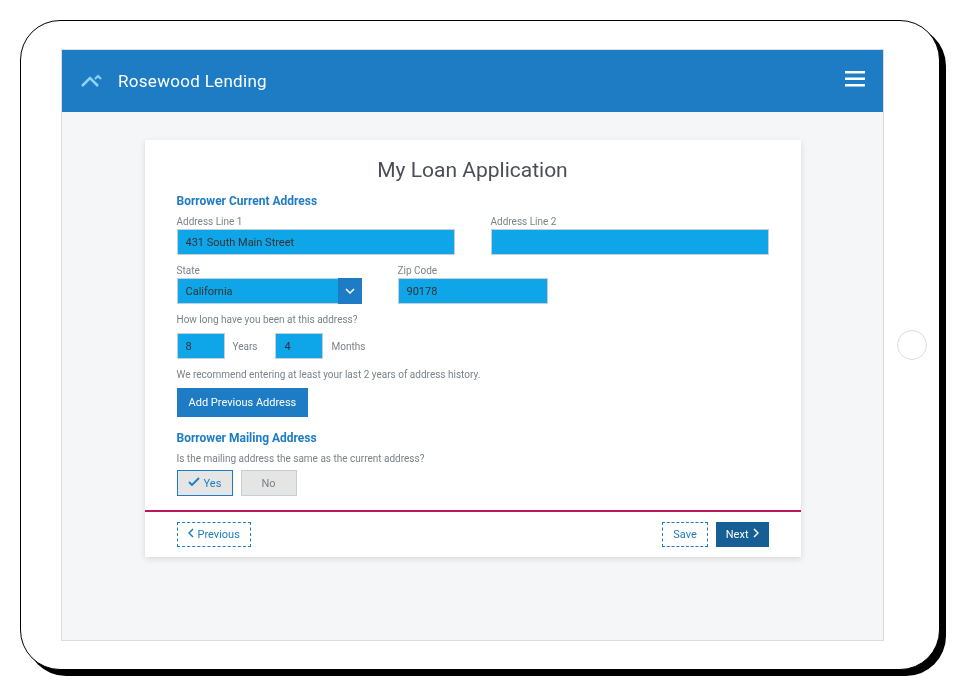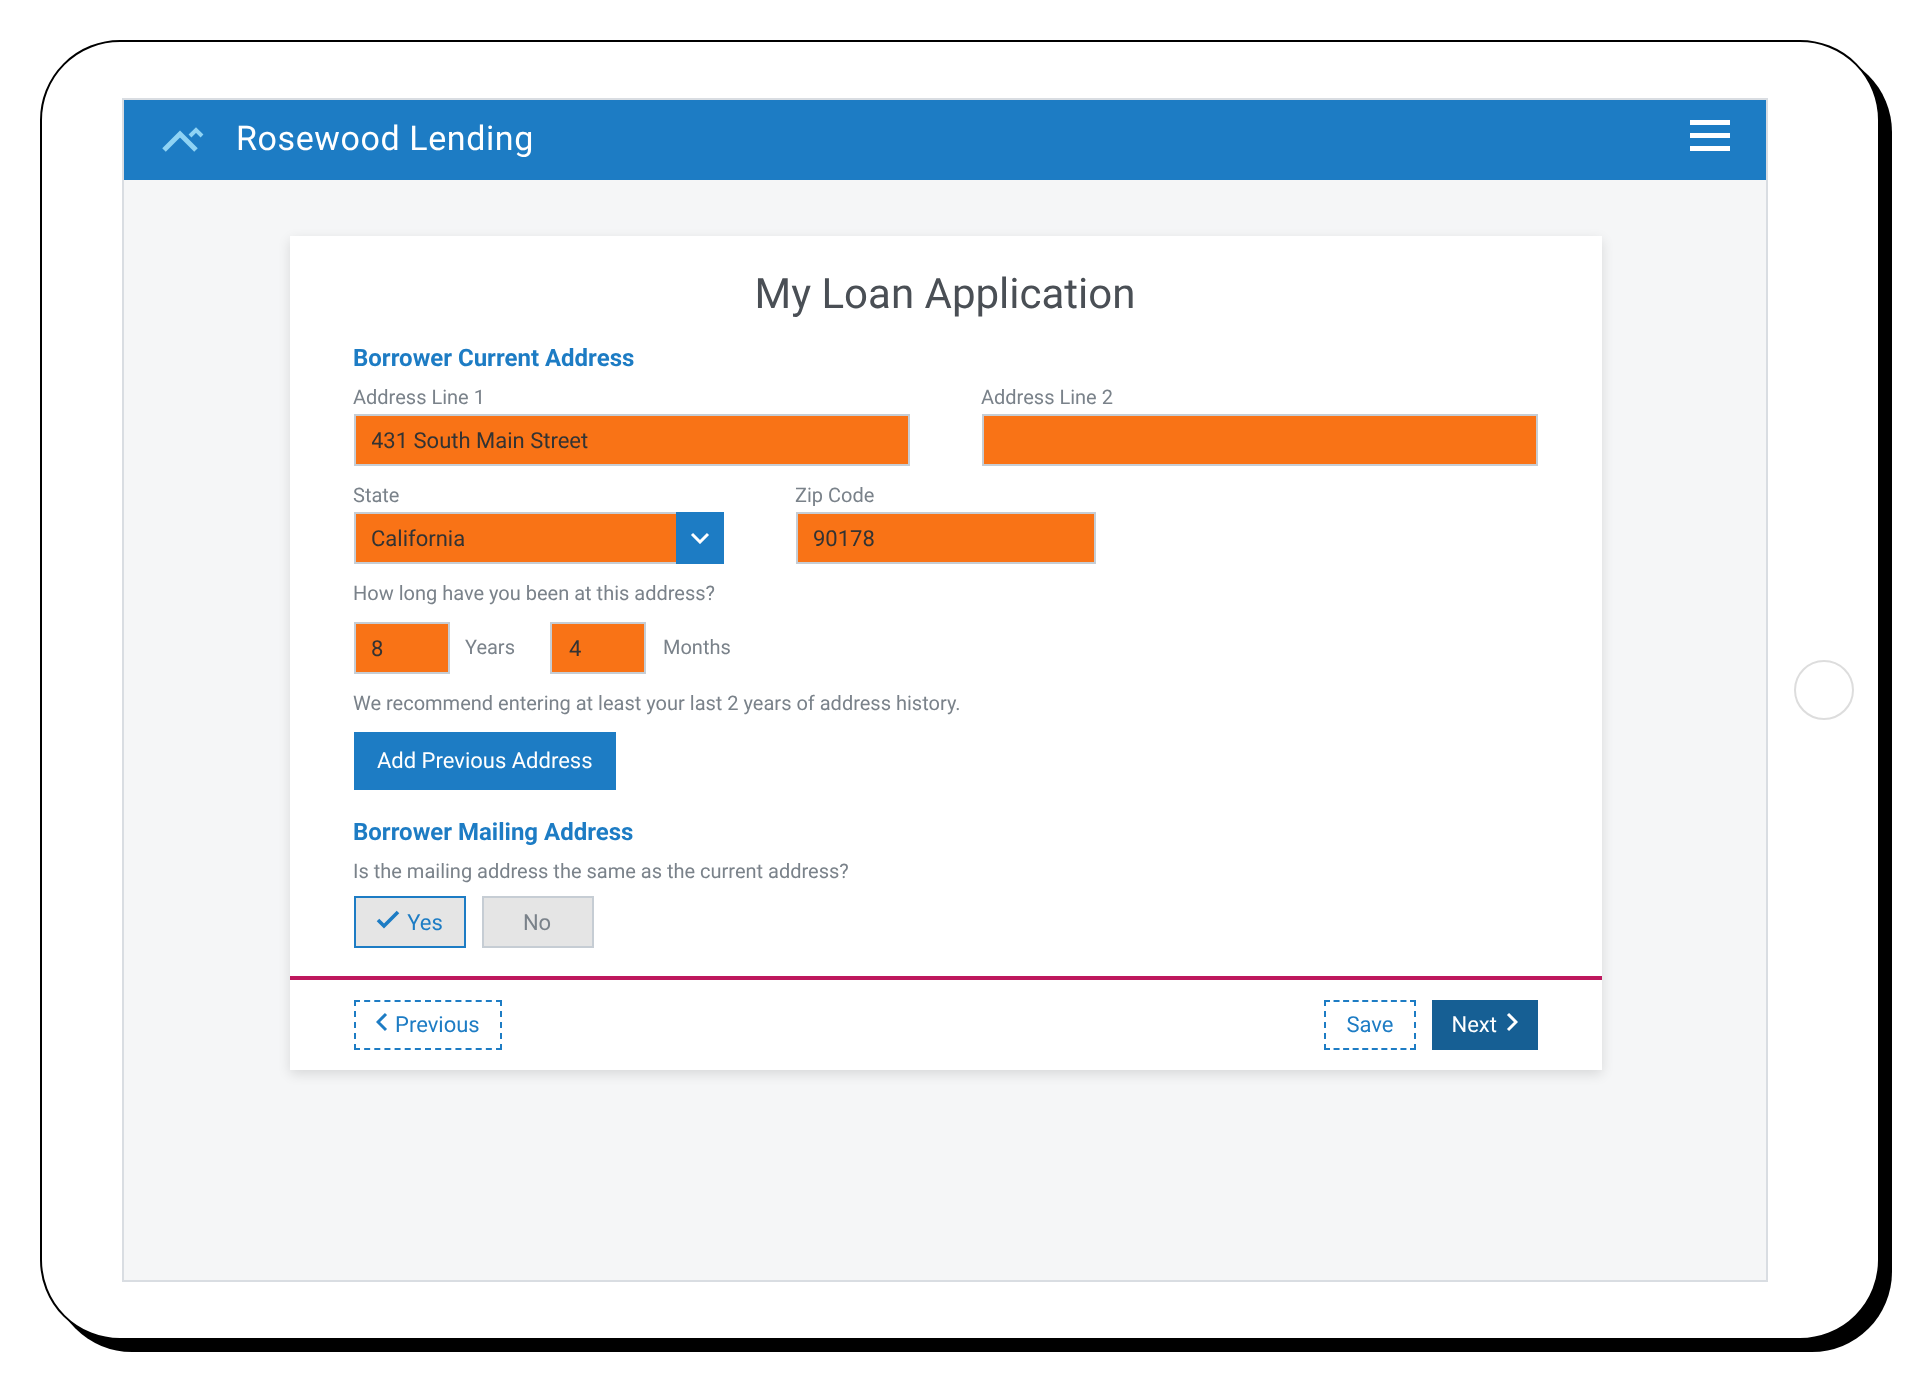--- a/index.html
+++ b/index.html
@@ -11,39 +11,39 @@
   }
   .home-button {
     position: absolute; right: 12px; top: 50%; transform: translateY(-50%);
     width: 30px; height: 30px; border: 1px solid #ddd; border-radius: 50%; background: #fff;
   }
   .screen {
     position: absolute; left: 40px; top: 28px; right: 55px; bottom: 28px;
     background: #f5f6f7; border: 1px solid #d9dde2; overflow: hidden;
   }
   .topbar {
-    height: 40px; background: #1d7cc4; color: #fff; display: flex; align-items: center;
+    height: 62px; background: #1d7cc4; color: #fff; display: flex; align-items: center;
     padding: 0 18px; justify-content: space-between;
   }
   .brand { display: flex; align-items: center; gap: 12px; }
   .brand-logo svg { display: block; }
   .brand-title { font-size: 17px; font-weight: 400; letter-spacing: .3px; }
   .hamburger { cursor: pointer; }
   .card {
     background: #fff; width: 656px; margin: 28px auto 0; box-shadow: 0 2px 6px rgba(0,0,0,.12);
   }
   .card-body { padding: 18px 32px 14px; }
   .page-title { text-align: center; font-size: 21px; color: #4a4f55; font-weight: 400; margin-bottom: 12px; }
   .section-title { color: #1d7cc4; font-size: 12px; font-weight: 700; margin: 6px 0 8px; }
   .row { display: flex; gap: 36px; margin-bottom: 10px; }
   .field { display: flex; flex-direction: column; }
   .field label { font-size: 10px; color: #7a828a; margin-bottom: 2px; }
   .input {
     height: 26px; border: 1px solid #c6cdd4; padding: 0 8px; font-size: 11px; color: #333;
-    background: #f97316;
+    background: #0ea5e9;
   }
   .select-wrap { position: relative; }
   .select-caret {
     position: absolute; right: 0; top: 0; width: 24px; height: 26px; background: #1d7cc4;
     display: flex; align-items: center; justify-content: center; border: 1px solid #1d7cc4;
   }
   .small-input { width: 48px; text-align: left; }
   .duration-row { display: flex; align-items: center; gap: 8px; margin: 4px 0 10px; }
   .duration-row .unit { font-size: 10px; color: #7a828a; }
   .hint { font-size: 10px; color: #7a828a; margin-bottom: 8px; }

